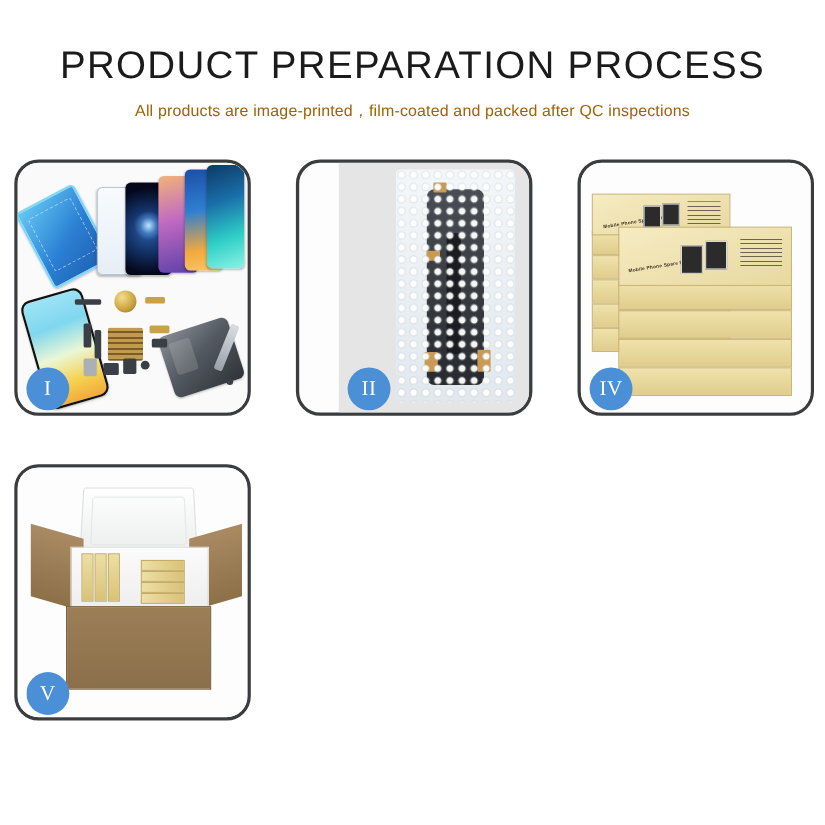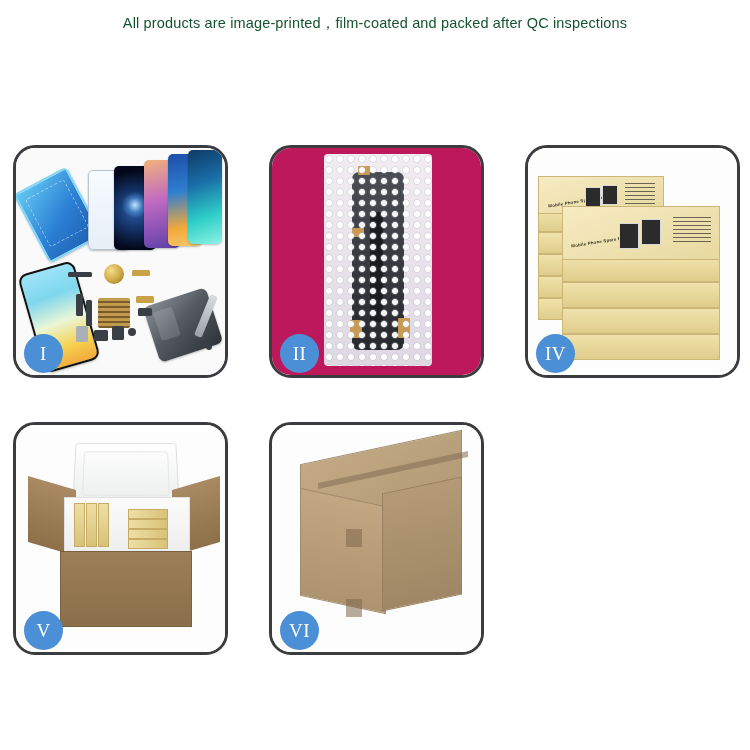--- a/index.html
+++ b/index.html
@@ -28,21 +28,21 @@
     letter-spacing: 1.2px;
     font-weight: 400;
     color: #1b1b1b;
     margin-top: 42px;
     line-height: 1;
     font-family: "Liberation Sans", sans-serif;
   }
   .subtitle {
     text-align: center;
     font-size: 14.5px;
-    color: #14532d;
+    color: #a16207;
     margin-top: 14px;
     letter-spacing: .15px;
     font-family: "Liberation Sans", sans-serif;
   }
 
   
   .grid {
     position: absolute;
     left: 13px;
     top: 145px;
@@ -163,21 +163,21 @@
     border-radius:50%;
     background: radial-gradient(circle at 35% 32%, #f5dd8c, #c9a23e 60%, #8d6c1c);
   }
   .screwdriver{
     position:absolute; left:186px; top:146px; width:8px; height:44px;
     background: linear-gradient(180deg,#d8dde2,#9aa1a8);
     transform: rotate(22deg); border-radius:2px;
   }
 
   
-  .p2 { background:#be185d; }
+  .p2 { background:#e5e5e5;margin-left:36px; }
   .bag {
     position:absolute; left:52px; top:6px; width:108px; height:212px;
     background: linear-gradient(180deg,rgba(245,248,250,.95),rgba(225,232,238,.92));
     border-radius:4px;
   }
   .bag::after{
     content:""; position:absolute; inset:0;
     background:
       radial-gradient(circle at 5px 5px, rgba(255,255,255,.95) 2.6px, rgba(175,190,200,.33) 3.4px, rgba(0,0,0,0) 4.4px);
     background-size: 11px 11px;
@@ -330,20 +330,21 @@
     position:absolute; width:16px; height:18px;
     background: rgba(126,104,76,.55);
   }
 </style>
 </head>
 <body>
 
 <div class="page">
 
   <div class="header">
+    <div class="title">PRODUCT PREPARATION PROCESS</div>
     <div class="subtitle">All products are image-printed，film-coated and packed after QC inspections</div>
   </div>
 
   <div class="grid">
 
     <div class="card">
       <div class="card-stage p1">
         <div class="ph ph-adh"></div>
         <div class="ph ph-glass"></div>
         <div class="ph ph-dark"></div>
@@ -427,26 +428,15 @@
         <div class="v-yellow" style="left:82px;"></div>
         <div class="v-yellow2" style="left:112px;"></div>
         <div class="v-yellow2" style="left:112px;top:94px;"></div>
         <div class="v-yellow2" style="left:112px;top:104px;"></div>
         <div class="v-yellow2" style="left:112px;top:114px;"></div>
         <div class="v-carton"></div>
         <div class="badge">V</div>
       </div>
     </div>
 
-    <div class="card">
-      <div class="card-stage p6">
-        <div class="c-top"></div>
-        <div class="c-seam"></div>
-        <div class="c-left"></div>
-        <div class="c-right"></div>
-        <div class="c-tab" style="left:74px;top:104px;"></div>
-        <div class="c-tab" style="left:74px;top:174px;"></div>
-        <div class="badge">VI</div>
-      </div>
-    </div>
 
   </div>
 </div>
 
 </body></html>

